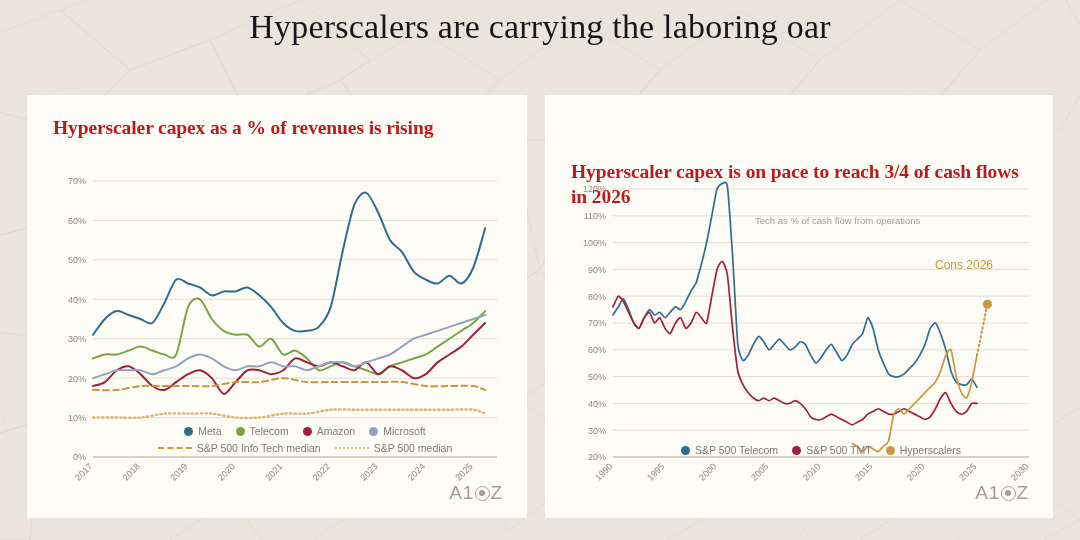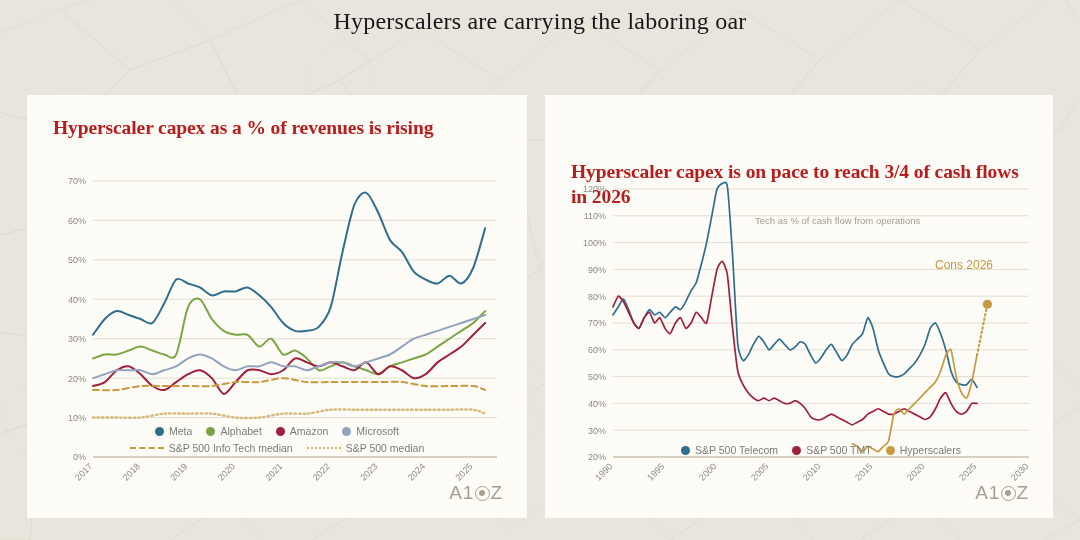--- a/index.html
+++ b/index.html
@@ -9,21 +9,21 @@
     background:#e9e5dc;
     position:relative;
   }
   
   #bg-texture{position:absolute;inset:0;z-index:0;}
   
   .deck-title{
     position:absolute;top:8px;left:0;width:1080px;
     text-align:center;
     font-family:"Liberation Serif", serif;
-    font-size:24px;letter-spacing:.2px;color:#16171a;
+    font-size:34px;letter-spacing:.2px;color:#16171a;
     z-index:3;
   }
   
   .card{
     position:absolute;top:95px;height:423px;
     background:#fdfcf7;
     z-index:2;
   }
   #card-left{left:27px;width:500px;}
   #card-right{left:545px;width:508px;}
@@ -38,21 +38,21 @@
   #card-right .card-title{width:450px;margin-top:44px;}
 
   .plot{position:absolute;}
   #plot-left{left:26px;top:78px;width:452px;height:330px;}
   #plot-right{left:24px;top:86px;width:470px;height:322px;}
 
   .legend{
     position:absolute;left:0;width:100%;
     text-align:center;color:#7c7a74;font-size:10.5px;
   }
-  #legend-left{top:330px;}
+  #legend-left{top:330px;margin-left:28px;}
   #legend-right{top:349px;margin-left:22px;}
   .legend-row{display:flex;justify-content:center;align-items:center;gap:14px;margin-bottom:5px;}
   .legend-item{display:flex;align-items:center;gap:5px;white-space:nowrap;}
   .dot{width:9px;height:9px;border-radius:50%;display:inline-block;}
   .dashline{width:34px;height:0;border-top:2.4px dashed #c9983f;display:inline-block;}
   .dotline{width:34px;height:0;border-top:2.4px dotted #d8b87a;display:inline-block;}
 
   .logo{
     position:absolute;right:24px;bottom:14px;
     color:#a89d8e;font-family:"Liberation Sans", sans-serif;
@@ -175,21 +175,21 @@
     </svg>
 
   <div class="legend" id="legend-left">
     <div class="legend-row" id="legend-left-row1">
         <div class="legend-item">
           <span class="dot" style="background: rgb(47, 109, 142);"></span>
           <span>Meta</span>
         </div>
         <div class="legend-item">
           <span class="dot" style="background: rgb(123, 165, 68);"></span>
-          <span>Alphabet</span>
+          <span>Telecom</span>
         </div>
         <div class="legend-item">
           <span class="dot" style="background: rgb(160, 31, 60);"></span>
           <span>Amazon</span>
         </div>
         <div class="legend-item">
           <span class="dot" style="background: rgb(147, 163, 189);"></span>
           <span>Microsoft</span>
         </div>
       </div>

